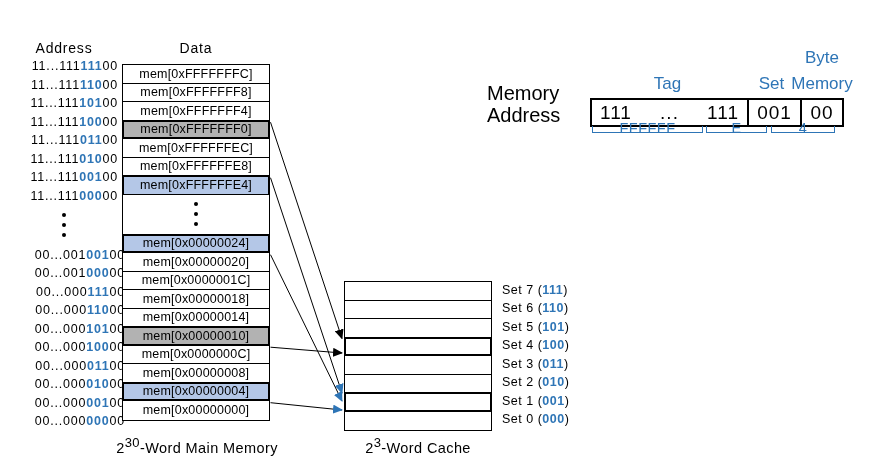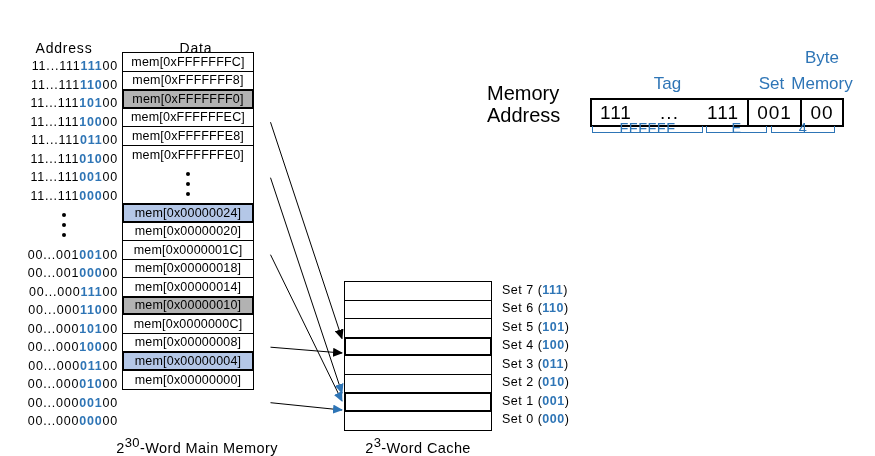--- a/index.html
+++ b/index.html
@@ -8,27 +8,27 @@
     font-family:"Liberation Sans", sans-serif;color:#000;overflow:hidden;margin-top:20px;
   }
   
   .hdr{position:absolute;top:20px;font-size:14px;letter-spacing:0.8px;text-align:center;}
   #hdr-address{left:10px;width:108px;}
   #hdr-data{left:122px;width:148px;}
 
   
   .addr-col{position:absolute;left:0;width:118px;}
   #addr-upper{top:37px;}
-  #addr-lower{top:225.5px;}
+  #addr-lower{top:225.5px;padding-left:7px;}
   .arow{height:18.5px;display:flex;align-items:center;justify-content:flex-end;
         font-size:12.5px;letter-spacing:0.8px;white-space:pre;}
   .bits-blue{color:#2E75B6;font-weight:700;}
 
   
-  #mem-table{position:absolute;left:122px;top:32px;width:132px;border:1.5px solid #000;
+  #mem-table{position:absolute;left:122px;top:44px;width:148px;border:1.5px solid #000;
              box-sizing:border-box;background:#86efac;}
   .mrow{height:18.5px;box-sizing:border-box;border-bottom:1px solid #000;
         display:flex;align-items:center;justify-content:center;font-size:12.5px;
         letter-spacing:0.2px;background:#fff;}
   .mrow:last-child{border-bottom:none;}
   #mem-lower .mrow:last-child{border-bottom:none;}
   .hl-gray{background:#B2B2B2;box-shadow:inset 0 0 0 1px #000;}
   .hl-blue{background:#B4C7E7;box-shadow:inset 0 0 0 1px #000;}
   .ell-row{height:40px;box-sizing:border-box;border-bottom:1px solid #000;
            display:flex;align-items:center;justify-content:center;background:#fff;}
@@ -135,24 +135,25 @@
       <div class="arow"><span>00...000</span><span class="bits-blue">011</span><span>00</span></div>
       <div class="arow"><span>00...000</span><span class="bits-blue">010</span><span>00</span></div>
       <div class="arow"><span>00...000</span><span class="bits-blue">001</span><span>00</span></div>
       <div class="arow"><span>00...000</span><span class="bits-blue">000</span><span>00</span></div>
     </div>
 
   <div id="mem-table">
     <div id="mem-upper">
         <div class="mrow">mem[0xFFFFFFFC]</div>
         <div class="mrow">mem[0xFFFFFFF8]</div>
+        <div class="mrow">mem[0xFFFFFFF4]</div>
         <div class="mrow hl-gray">mem[0xFFFFFFF0]</div>
         <div class="mrow">mem[0xFFFFFFEC]</div>
         <div class="mrow">mem[0xFFFFFFE8]</div>
-        <div class="mrow">mem[0xFFFFFFE0]</div>
+        <div class="mrow hl-blue">mem[0xFFFFFFE4]</div>
       </div>
     <div class="ell-row">
         <div class="vdots" id="mem-dots">
           <div class="dot"></div>
           <div class="dot"></div>
           <div class="dot"></div>
         </div>
       </div>
     <div id="mem-lower">
         <div class="mrow hl-blue">mem[0x00000024]</div>

